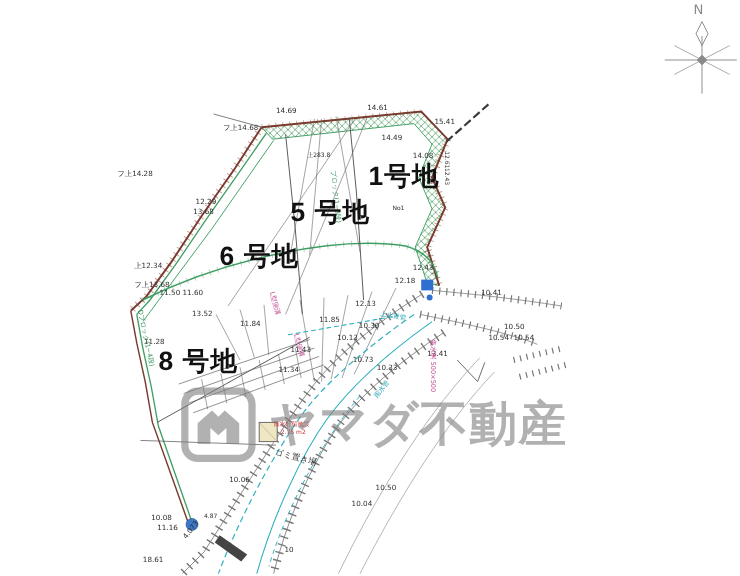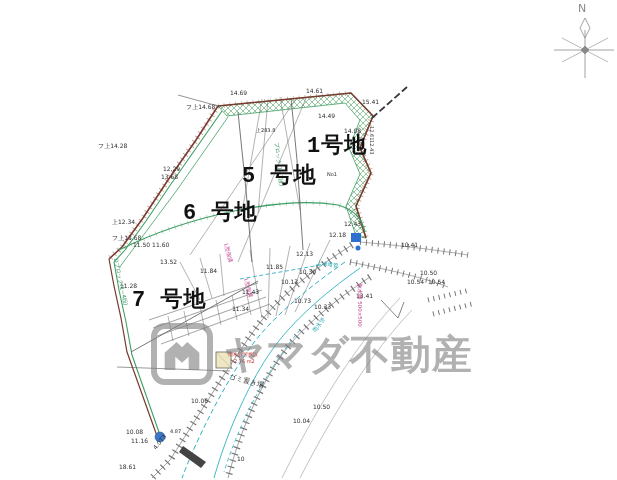--- a/index.html
+++ b/index.html
@@ -2,21 +2,21 @@
 <html><head>
 <meta charset="utf-8">
 <style>
   html,body{margin:0;padding:0;background:#fff;}
   #stage{position:relative;width:617px;height:480px;background:#ffffff;overflow:hidden;
          font-family:"DejaVu Sans",sans-serif;}
   #mapsvg{position:absolute;left:0;top:0;z-index:1;}
   .ann{position:absolute;white-space:nowrap;line-height:1;z-index:3;
        font-family:"DejaVu Sans",sans-serif;transform-origin:0 0;}
   .lot-label{position:absolute;white-space:nowrap;line-height:1;z-index:4;font-weight:bold;
-       letter-spacing:1px;font-family:Liberation Mono, monospace;transform-origin:0 0;}
+       letter-spacing:1px;font-family:Liberation Sans, sans-serif;transform-origin:0 0;}
   #watermark{position:absolute;left:150px;top:322px;display:flex;align-items:center;
        gap:10px;z-index:6;pointer-events:none;}
   #wm-text{font-size:40px;font-weight:bold;color:rgba(125,125,125,0.60);
        letter-spacing:1px;line-height:1;font-family:"DejaVu Sans",sans-serif;}
   #compass-n{position:absolute;left:578px;top:2px;font-size:11px;color:#8a8a8a;z-index:3;}
 </style>
 </head>
 <body>
 
 <div id="stage">
@@ -162,21 +162,21 @@
       <div class="ann" style="left: 118px; top: 258px; font-size: 5.5px; color: rgb(47, 143, 87); transform: rotate(78deg);">Dブロック(1~4段)</div>
       <div class="ann" style="left: 279px; top: 142px; font-size: 5.5px; color: rgb(47, 143, 87); transform: rotate(84deg);">ブロック(1~3段)</div>
       <div class="ann" style="left: 317px; top: 260px; font-size: 5.5px; color: rgb(31, 160, 176); transform: rotate(10deg);">上水道管</div>
       <div class="ann" style="left: 312px; top: 330px; font-size: 5.5px; color: rgb(31, 160, 176); transform: rotate(-52deg);">雨水管</div>
     </div>
 
   <div>
       <div class="lot-label" style="left: 307px; top: 136px; font-size: 22px; font-weight: bold; color: rgb(17, 17, 17);">1号地</div>
       <div class="lot-label" style="left: 242px; top: 166px; font-size: 22px; font-weight: bold; color: rgb(17, 17, 17);">5 号地</div>
       <div class="lot-label" style="left: 183px; top: 203px; font-size: 22px; font-weight: bold; color: rgb(17, 17, 17);">6 号地</div>
-      <div class="lot-label" style="left: 132px; top: 290px; font-size: 22px; font-weight: bold; color: rgb(17, 17, 17);">7 号地</div>
+      <div class="lot-label" style="left: 132px; top: 290px; font-size: 22px; font-weight: bold; color: rgb(17, 17, 17);">8 号地</div>
     </div>
 
   <div id="watermark">
     <svg width="64" height="64" viewBox="0 0 96 96">
       <rect x="6" y="6" width="84" height="84" rx="16" fill="none" stroke="rgba(125,125,125,0.6)" stroke-width="9"></rect>
       <polygon points="22,72 22,46 40,30 48,38 56,30 74,46 74,72 58,72 58,52 48,61 38,52 38,72" fill="rgba(125,125,125,0.6)"></polygon>
     </svg>
     <div id="wm-text">ヤマダ不動産</div>
   </div>
 

